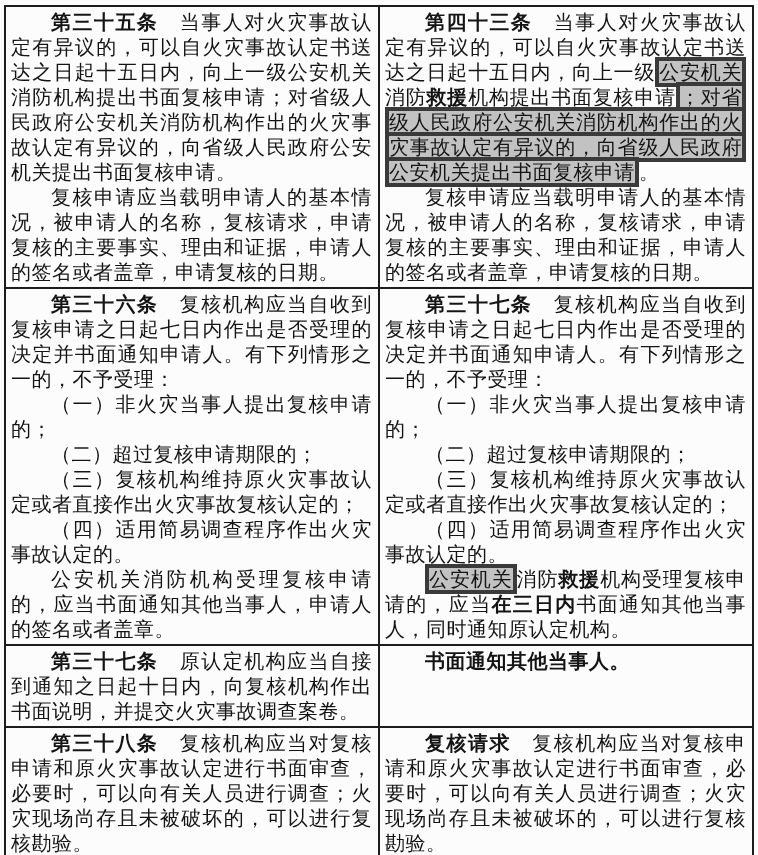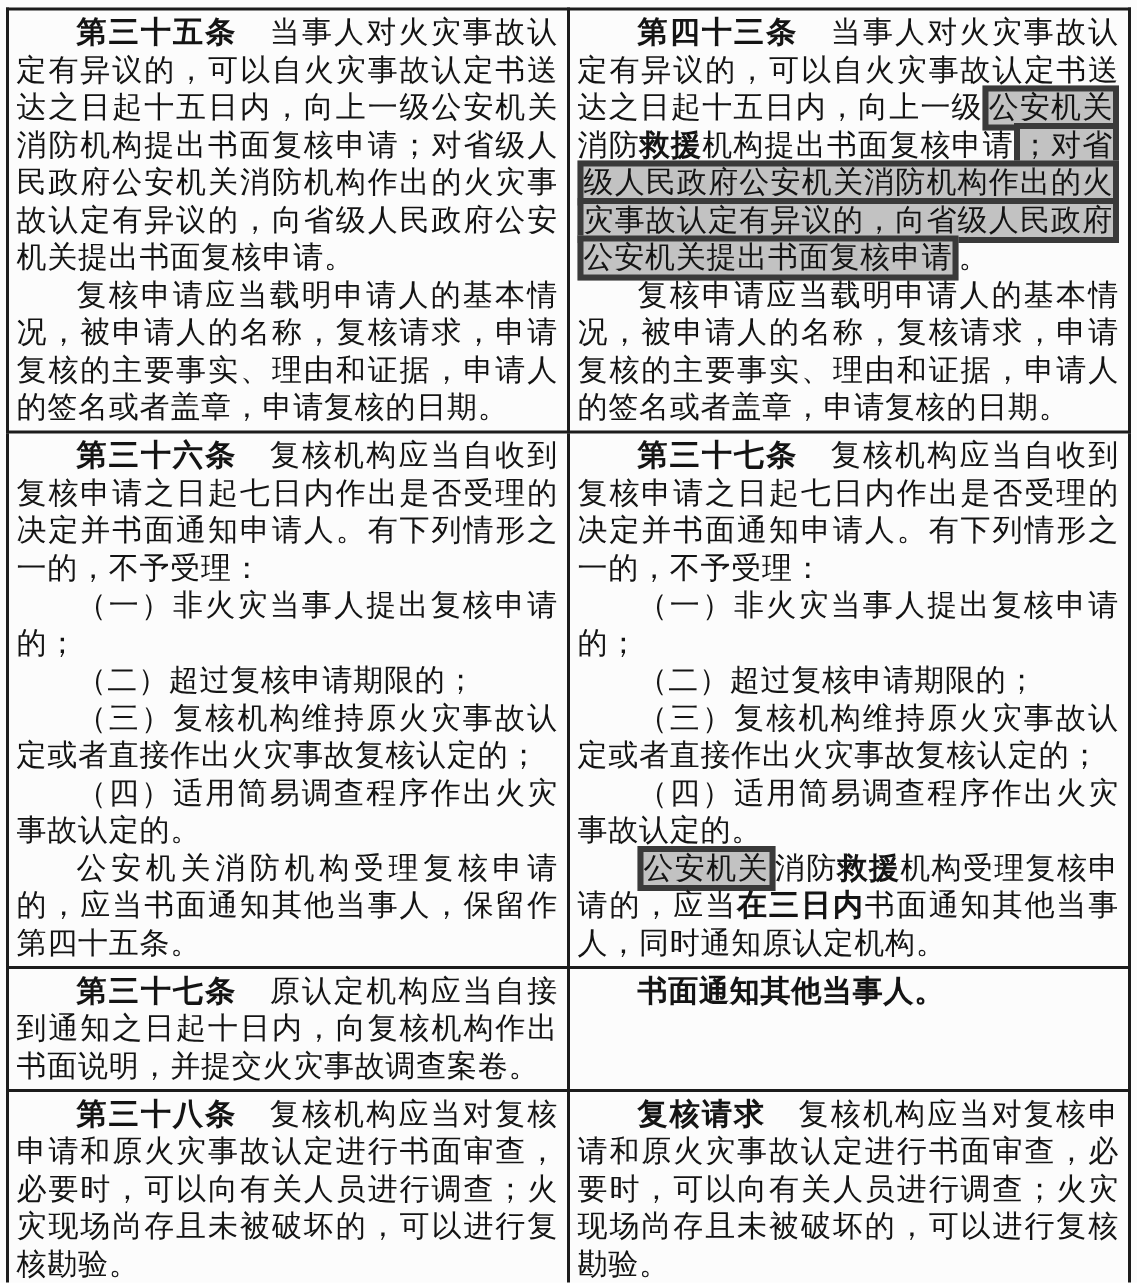--- a/index.html
+++ b/index.html
@@ -66,21 +66,21 @@
             <p class="para"><span class="n">复核申请应当载明申请人的基本情况，被申请人的名称，复核请求，申请复核的主要事实、理由和证据，申请人的签名或者盖章，申请复核的日期。</span></p>
           </td>
       </tr>
       <tr class="r2">
         <td>
             <p class="para"><span class="b">第三十六条</span><span class="n">　复核机构应当自收到复核申请之日起七日内作出是否受理的决定并书面通知申请人。有下列情形之一的，不予受理：</span></p>
             <p class="para"><span class="n">（一）非火灾当事人提出复核申请的；</span></p>
             <p class="para"><span class="n">（二）超过复核申请期限的；</span></p>
             <p class="para"><span class="n">（三）复核机构维持原火灾事故认定或者直接作出火灾事故复核认定的；</span></p>
             <p class="para"><span class="n">（四）适用简易调查程序作出火灾事故认定的。</span></p>
-            <p class="para"><span class="n">公安机关消防机构受理复核申请的，应当书面通知其他当事人，保留作第四十五条。</span></p>
+            <p class="para"><span class="n">公安机关消防机构受理复核申请的，应当书面通知其他当事人，申请人的签名或者盖章。</span></p>
           </td>
         <td>
             <p class="para"><span class="b">第三十七条</span><span class="n">　复核机构应当自收到复核申请之日起七日内作出是否受理的决定并书面通知申请人。有下列情形之一的，不予受理：</span></p>
             <p class="para"><span class="n">（一）非火灾当事人提出复核申请的；</span></p>
             <p class="para"><span class="n">（二）超过复核申请期限的；</span></p>
             <p class="para"><span class="n">（三）复核机构维持原火灾事故认定或者直接作出火灾事故复核认定的；</span></p>
             <p class="para"><span class="n">（四）适用简易调查程序作出火灾事故认定的。</span></p>
             <p class="para"><span class="hl" style="background: rgb(194, 194, 194); border-color: rgb(58, 58, 58);">公安机关</span><span class="n">消防</span><span class="b">救援</span><span class="n">机构受理复核申请的，应当</span><span class="b">在三日内</span><span class="n">书面通知其他当事人，同时通知原认定机构。</span></p>
           </td>
       </tr>

